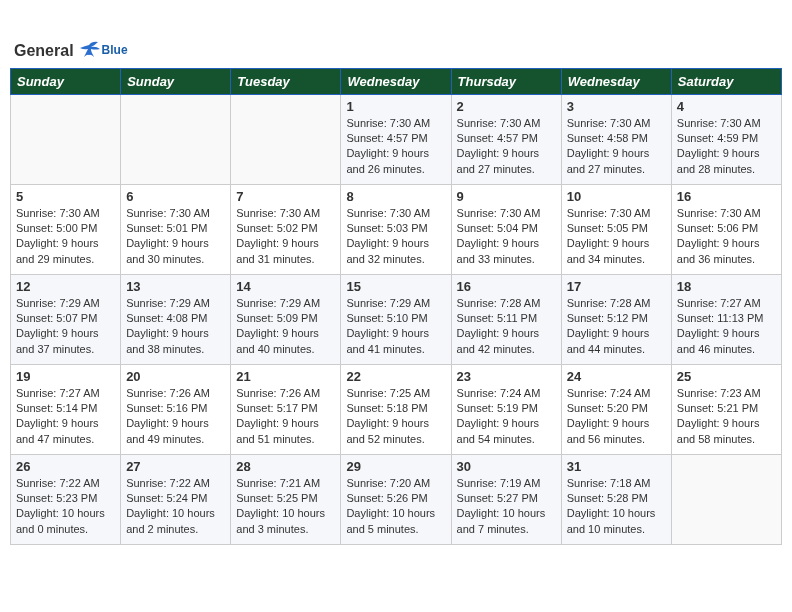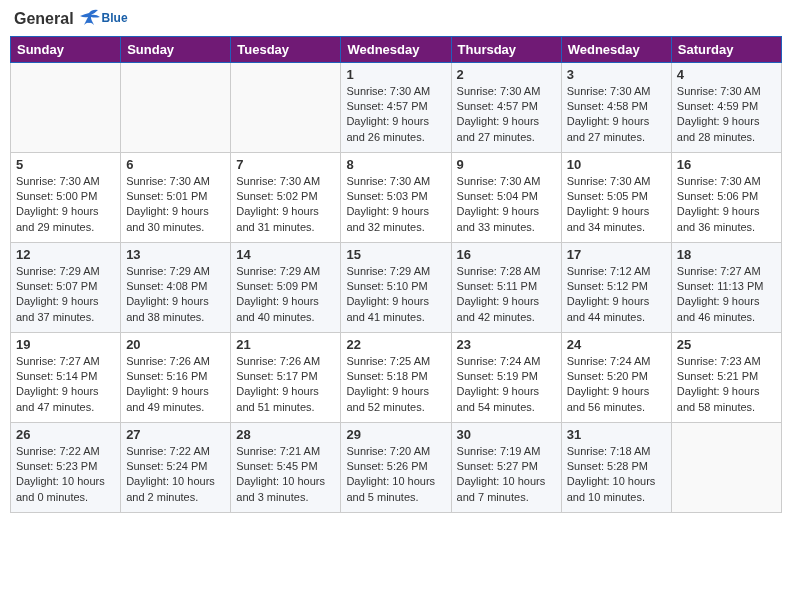--- a/index.html
+++ b/index.html
@@ -8,20 +8,21 @@
       background: #fff;
       width: 792px;
       min-height: 612px;
       padding: 10px;
     }
     .header {
       display: flex;
       align-items: flex-start;
       margin-bottom: 8px;
       padding: 0 4px;
+      margin-top: 32px;
     }
     .logo {
       display: flex;
       flex-direction: column;
       align-items: flex-start;
       font-size: 18px;
       font-weight: bold;
       color: #1a5fa8;
       line-height: 1.1;
     }
@@ -35,27 +36,28 @@
     .title-block { text-align: right; }
     .month-title { font-size: 32px; font-weight: bold; color: #333; }
     .location { font-size: 16px; color: #555; }
 
     .calendar {
       width: 100%;
       border-collapse: collapse;
       border: 1px solid #ccc;
     }
     .calendar th {
-      background-color: #701a75;
+      background-color: #14532d;
       color: #fff;
       text-align: left;
       padding: 5px 6px;
       font-size: 13px;
       font-weight: bold;
       border: 1px solid #2060bb;
+      font-style: italic;
     }
     .calendar td {
       vertical-align: top;
       border: 1px solid #ccc;
       padding: 4px 5px;
       width: 110px;
       min-height: 80px;
       background: #fff;
       font-size: 11px;
       color: #333;
@@ -208,21 +210,21 @@
 Daylight: 9 hours and 41 minutes.</div>
         </td>
         <td>
           <span class="day-number">16</span>
           <div class="day-info">Sunrise: 7:28 AM
 Sunset: 5:11 PM
 Daylight: 9 hours and 42 minutes.</div>
         </td>
         <td>
           <span class="day-number">17</span>
-          <div class="day-info">Sunrise: 7:12 AM
+          <div class="day-info">Sunrise: 7:28 AM
 Sunset: 5:12 PM
 Daylight: 9 hours and 44 minutes.</div>
         </td>
         <td>
           <span class="day-number">18</span>
           <div class="day-info">Sunrise: 7:27 AM
 Sunset: 11:13 PM
 Daylight: 9 hours and 46 minutes.</div>
         </td>
       </tr>
@@ -279,21 +281,21 @@
         </td>
         <td>
           <span class="day-number">27</span>
           <div class="day-info">Sunrise: 7:22 AM
 Sunset: 5:24 PM
 Daylight: 10 hours and 2 minutes.</div>
         </td>
         <td>
           <span class="day-number">28</span>
           <div class="day-info">Sunrise: 7:21 AM
-Sunset: 5:45 PM
+Sunset: 5:25 PM
 Daylight: 10 hours and 3 minutes.</div>
         </td>
         <td>
           <span class="day-number">29</span>
           <div class="day-info">Sunrise: 7:20 AM
 Sunset: 5:26 PM
 Daylight: 10 hours and 5 minutes.</div>
         </td>
         <td>
           <span class="day-number">30</span>

